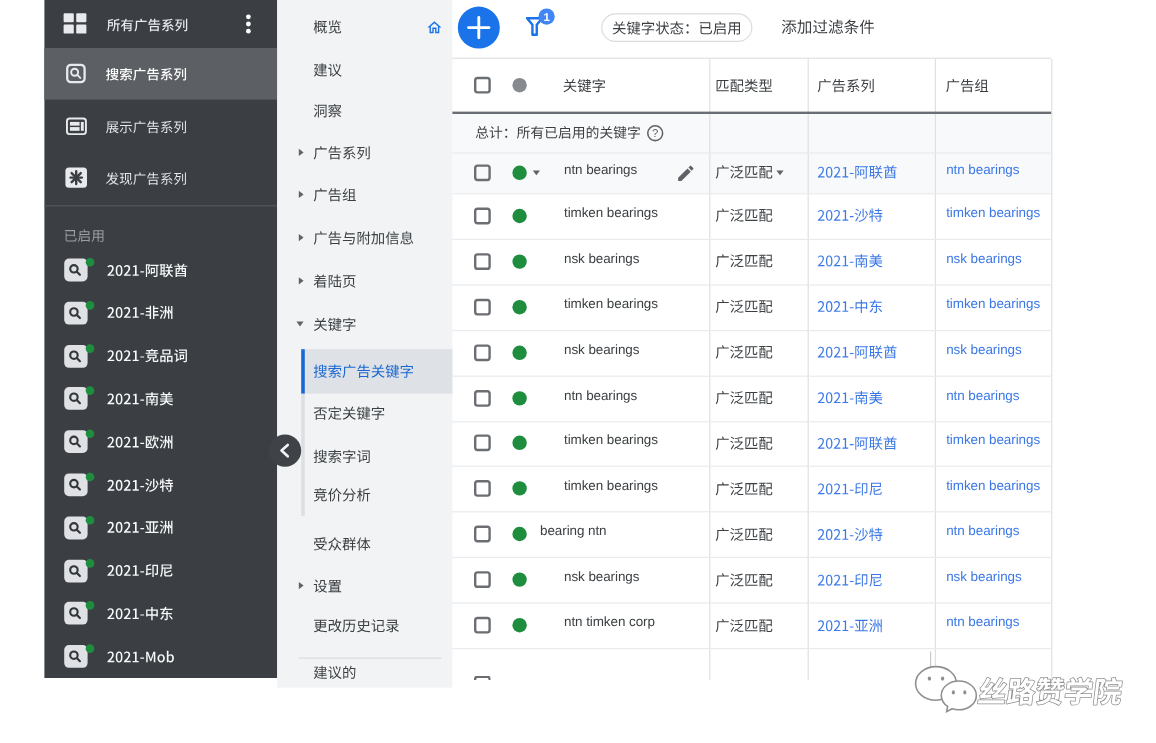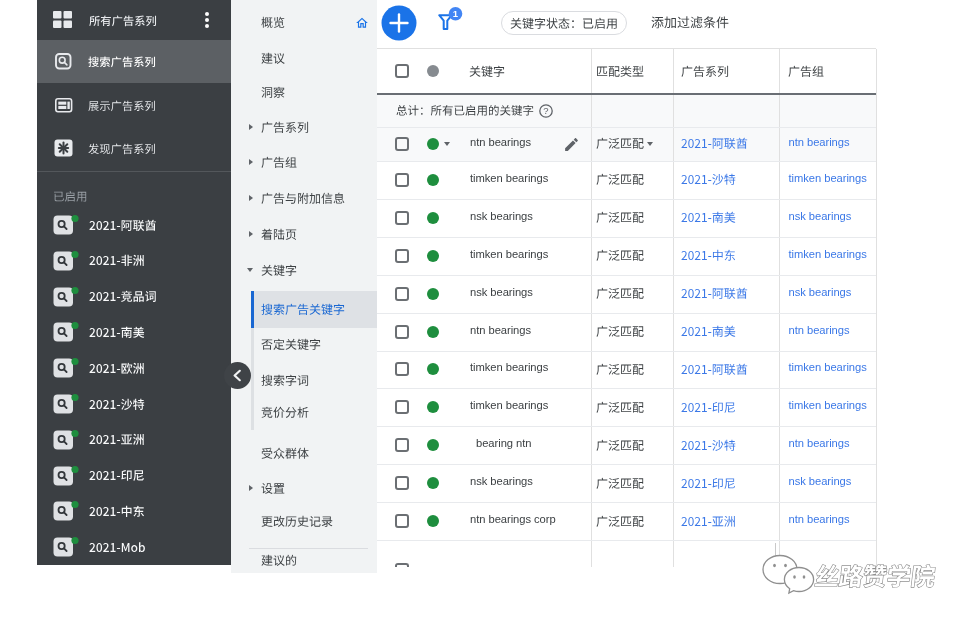--- a/index.html
+++ b/index.html
@@ -355,21 +355,21 @@
 <svg class="ab" style="left:596.0px;top:398.9px;" width="50" height="17">
     <use href="#g35" y="12.88" fill="#3c4043"></use>
   </svg>
 <svg class="ab" style="left:680.5px;top:398.9px;" width="57" height="17">
     <use href="#g40" y="12.88" fill="#3b78e7"></use>
   </svg>
 <div class="ab" style="left:788.5px;top:399.4px;font-size:11.2px;letter-spacing:-0.05px;color:#3b78e7;white-space:nowrap">timken bearings</div>
 <div class="hline" style="left:377px;top:464.2px;width:499px"></div>
 <div class="ck" style="left:395px;top:438.2px"></div>
 <div class="dot" style="left:427px;top:439.2px;width:12px;height:12px;background:#1e8e3e"></div>
-<div class="ab" style="left:476px;top:437.2px;font-size:11.2px;letter-spacing:-0.05px;color:#3c4043;white-space:nowrap">bearing ntn</div>
+<div class="ab" style="left:450px;top:437.2px;font-size:11.2px;letter-spacing:-0.05px;color:#3c4043;white-space:nowrap">bearing ntn</div>
 <svg class="ab" style="left:596.0px;top:436.8px;" width="50" height="17">
     <use href="#g35" y="12.88" fill="#3c4043"></use>
   </svg>
 <svg class="ab" style="left:680.5px;top:436.8px;" width="57" height="17">
     <use href="#g37" y="12.88" fill="#3b78e7"></use>
   </svg>
 <div class="ab" style="left:788.5px;top:437.2px;font-size:11.2px;letter-spacing:-0.05px;color:#3b78e7;white-space:nowrap">ntn bearings</div>
 <div class="hline" style="left:377px;top:502.1px;width:499px"></div>
 <div class="ck" style="left:395px;top:476.1px"></div>
 <div class="dot" style="left:427px;top:477.1px;width:12px;height:12px;background:#1e8e3e"></div>
@@ -377,21 +377,21 @@
 <svg class="ab" style="left:596.0px;top:474.6px;" width="50" height="17">
     <use href="#g35" y="12.88" fill="#3c4043"></use>
   </svg>
 <svg class="ab" style="left:680.5px;top:474.6px;" width="57" height="17">
     <use href="#g40" y="12.88" fill="#3b78e7"></use>
   </svg>
 <div class="ab" style="left:788.5px;top:475.1px;font-size:11.2px;letter-spacing:-0.05px;color:#3b78e7;white-space:nowrap">nsk bearings</div>
 <div class="hline" style="left:377px;top:540.0px;width:499px"></div>
 <div class="ck" style="left:395px;top:514.0px"></div>
 <div class="dot" style="left:427px;top:515.0px;width:12px;height:12px;background:#1e8e3e"></div>
-<div class="ab" style="left:470px;top:513.0px;font-size:11.2px;letter-spacing:-0.05px;color:#3c4043;white-space:nowrap">ntn bearings corp</div>
+<div class="ab" style="left:470px;top:513.0px;font-size:11.2px;letter-spacing:-0.05px;color:#3c4043;white-space:nowrap">ntn timken corp</div>
 <svg class="ab" style="left:596.0px;top:512.5px;" width="50" height="17">
     <use href="#g35" y="12.88" fill="#3c4043"></use>
   </svg>
 <svg class="ab" style="left:680.5px;top:512.5px;" width="57" height="17">
     <use href="#g41" y="12.88" fill="#3b78e7"></use>
   </svg>
 <div class="ab" style="left:788.5px;top:513.0px;font-size:11.2px;letter-spacing:-0.05px;color:#3b78e7;white-space:nowrap">ntn bearings</div>
 <div class="ab" style="left:395px;top:562.5px;width:14px;height:4.5px;border:2px solid #6b6f73;border-bottom:none;border-radius:3px 3px 0 0"></div>
 <svg class="ab" style="left:755px;top:541px" width="70" height="62">
 <line x1="20.5" y1="2" x2="20.5" y2="18" stroke="#c9c9c9" stroke-width="1"></line>

